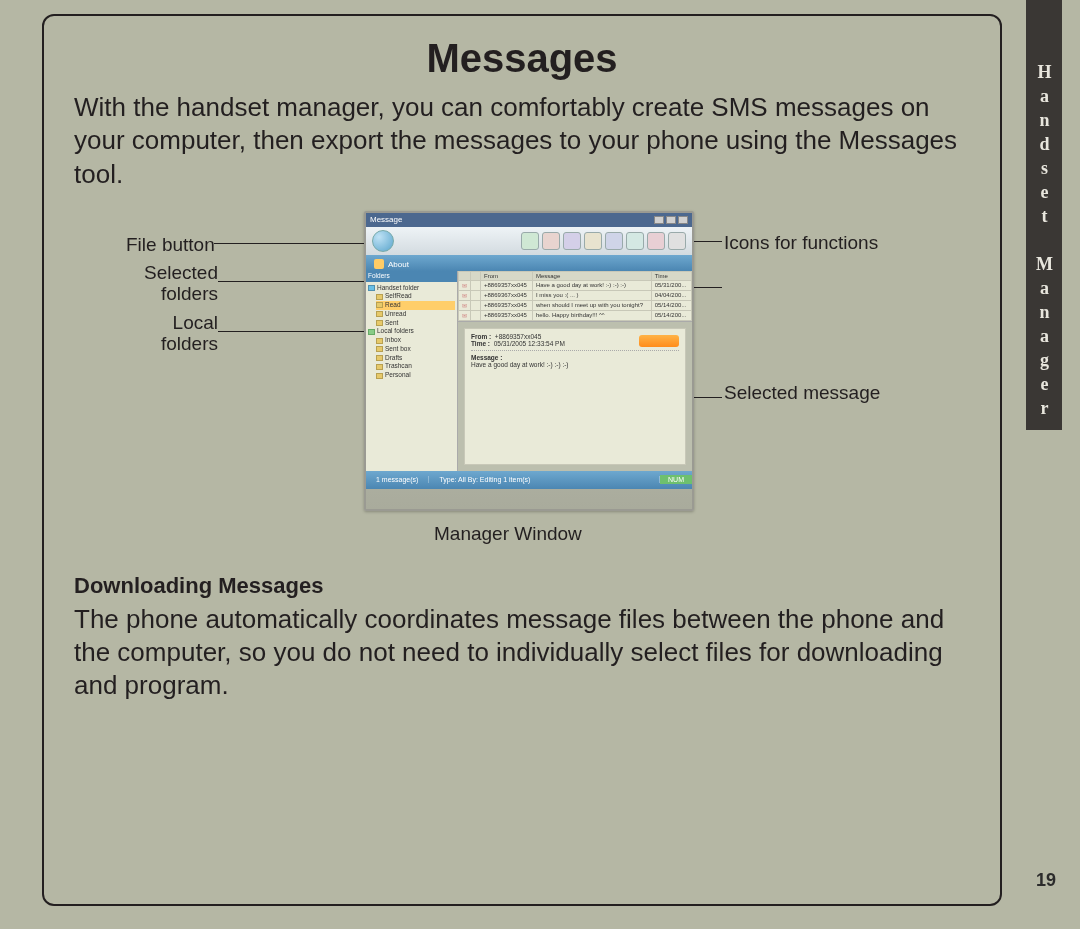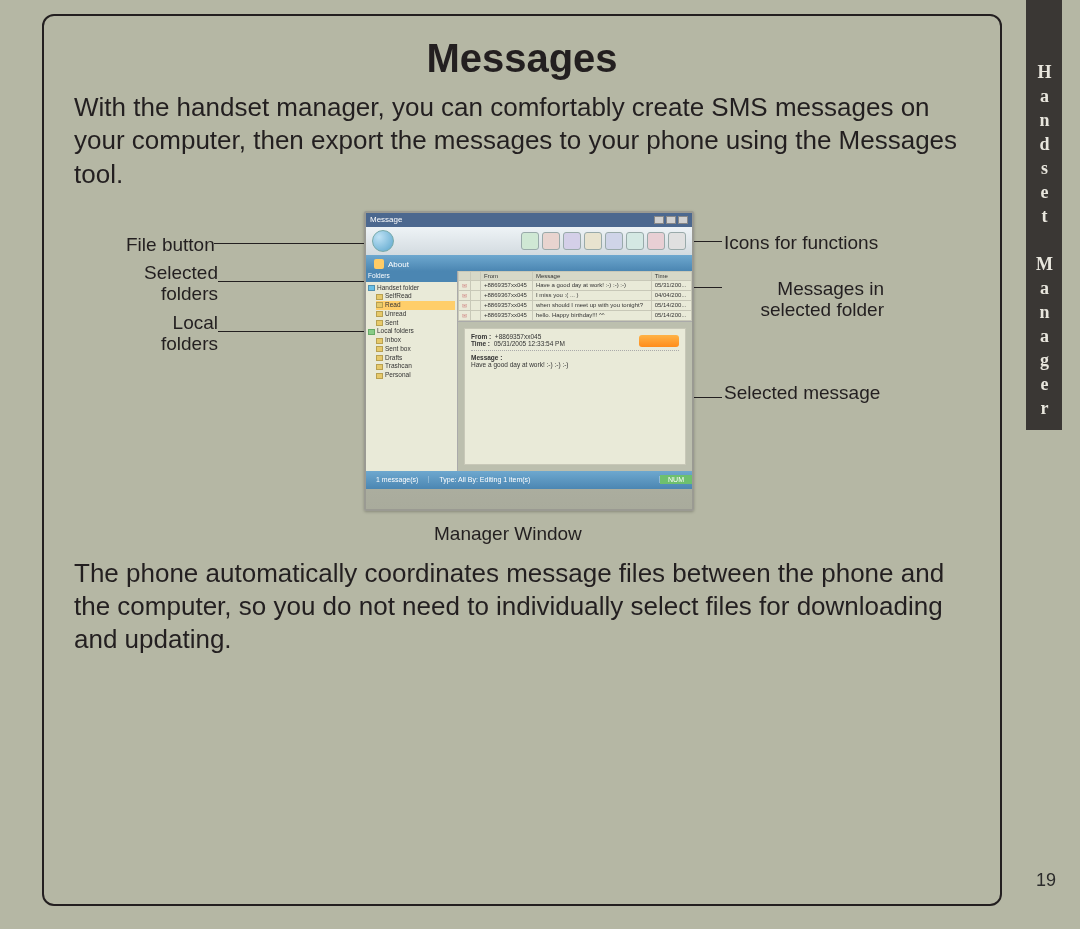--- a/index.html
+++ b/index.html
@@ -31,21 +31,21 @@
     color: #e8e6dd;
     font-weight: bold;
     font-size: 18px;
     font-family: Georgia, "Times New Roman", serif;
   }
   .page-number {
     position: absolute;
     right: 24px;
     bottom: 38px;
     color: #2b2b2b;
-    font-weight: normal;
+    font-weight: bold;
     font-size: 18px;
   }
   .page-frame {
     position: absolute;
     left: 42px;
     top: 14px;
     width: 960px;
     height: 892px;
     border: 2.5px solid #231f20;
     border-radius: 12px;
@@ -230,21 +230,20 @@
 
     <div class="callout" style="left:64px; top:56px; width:80px;">Selected folders</div>
     <div class="leader" style="left:144px; top:74px; width:152px;"></div>
 
     <div class="callout" style="left:80px; top:106px; width:64px;">Local folders</div>
     <div class="leader" style="left:144px; top:124px; width:152px;"></div>
 
     <div class="callout right" style="left:650px; top:26px;">Icons for functions</div>
     <div class="leader" style="left:596px; top:34px; width:52px;"></div>
 
-    <div class="callout right" style="left:650px; top:72px; width:160px;">Messages in selected folder</div>
     <div class="leader" style="left:602px; top:80px; width:46px;"></div>
 
     <div class="callout right" style="left:650px; top:176px;">Selected message</div>
     <div class="leader" style="left:614px; top:190px; width:34px;"></div>
 
     <div class="caption">Manager Window</div>
 
     <div class="shot">
       <div class="titlebar">
         <span>Message</span>
@@ -373,14 +372,15 @@
       </div>
       <div class="statusbar">
         <div class="sec">1 message(s)</div>
         <div class="sec" style="flex:1">Type: All   By: Editing   1 item(s)</div>
         <div class="green">NUM</div>
       </div>
     </div>
   </div>
 
 
-  <p class="body">The phone automatically coordinates message files between the phone and the computer, so you do not need to individually select files for downloading and updating.</p>
+  <h3 class="subhead">Downloading Messages</h3>
+  <p class="body">The phone automatically coordinates message files between the phone and the computer, so you do not need to individually select files for downloading and program.</p>
 </div>
 
 </body></html>

